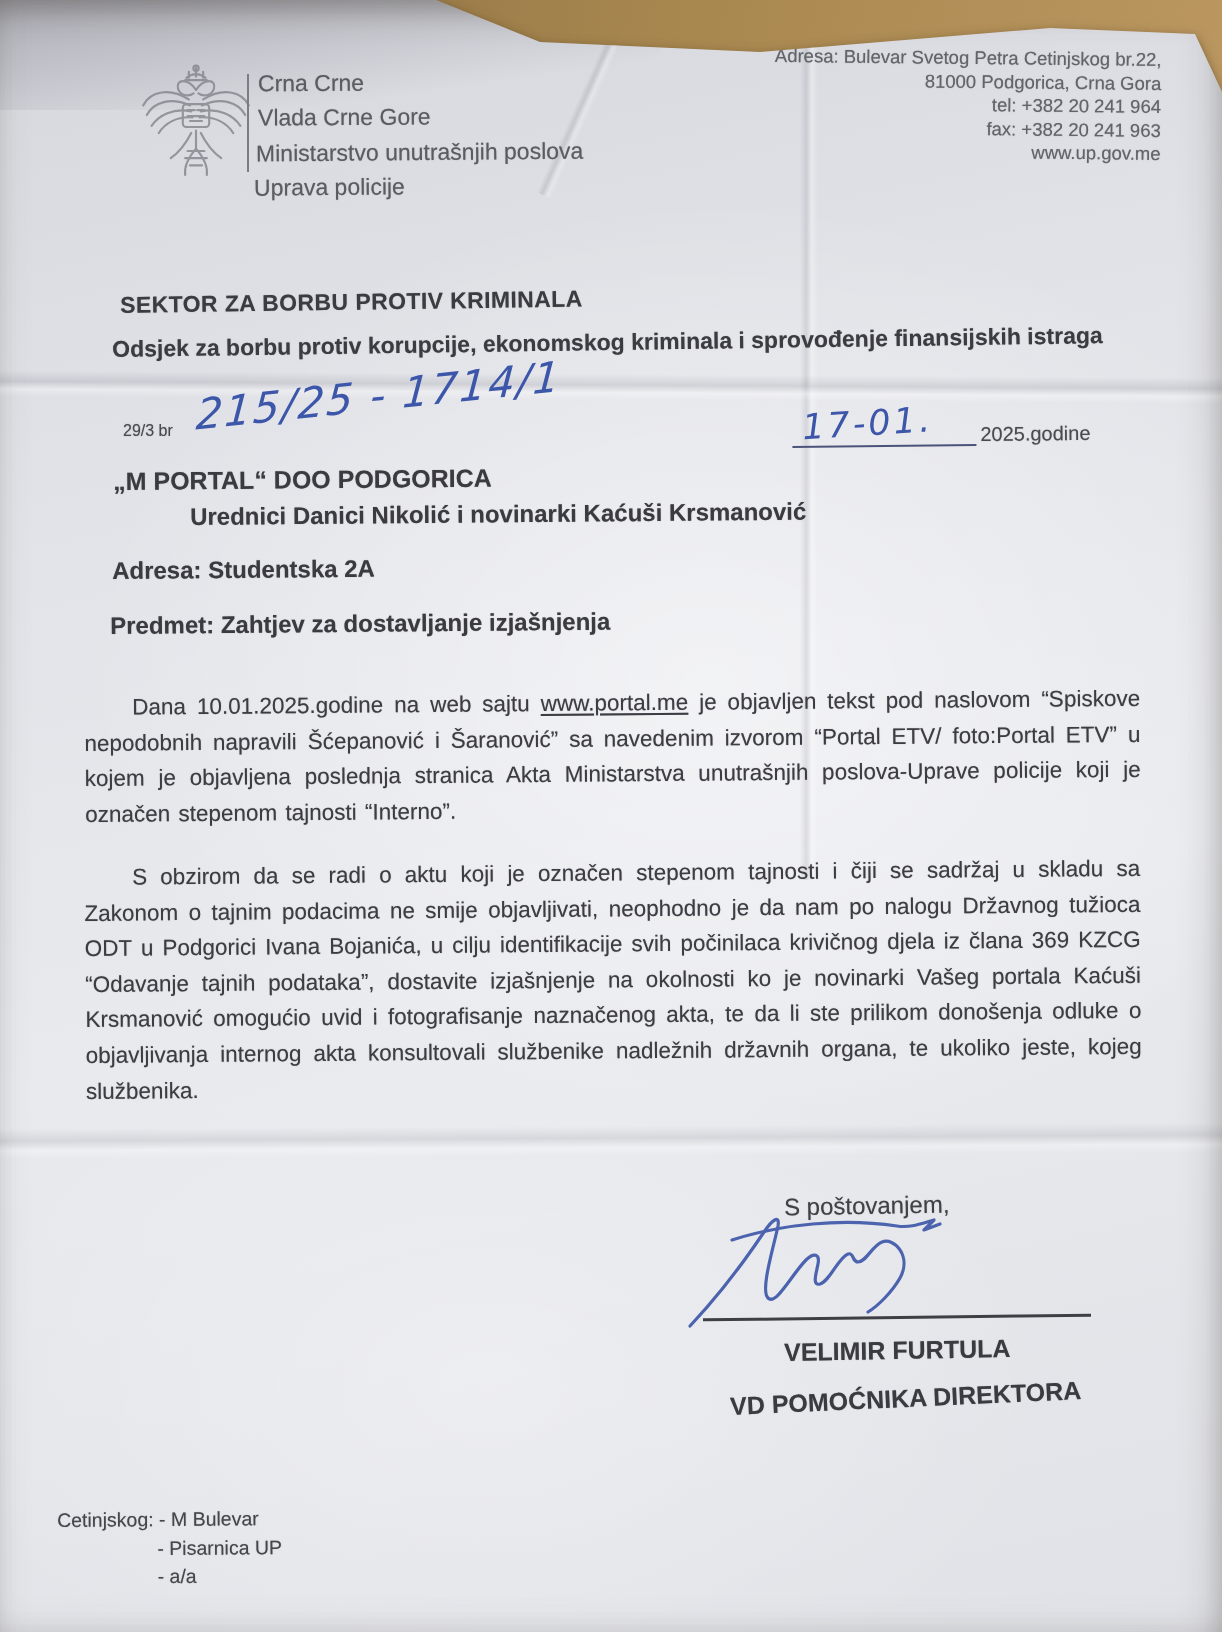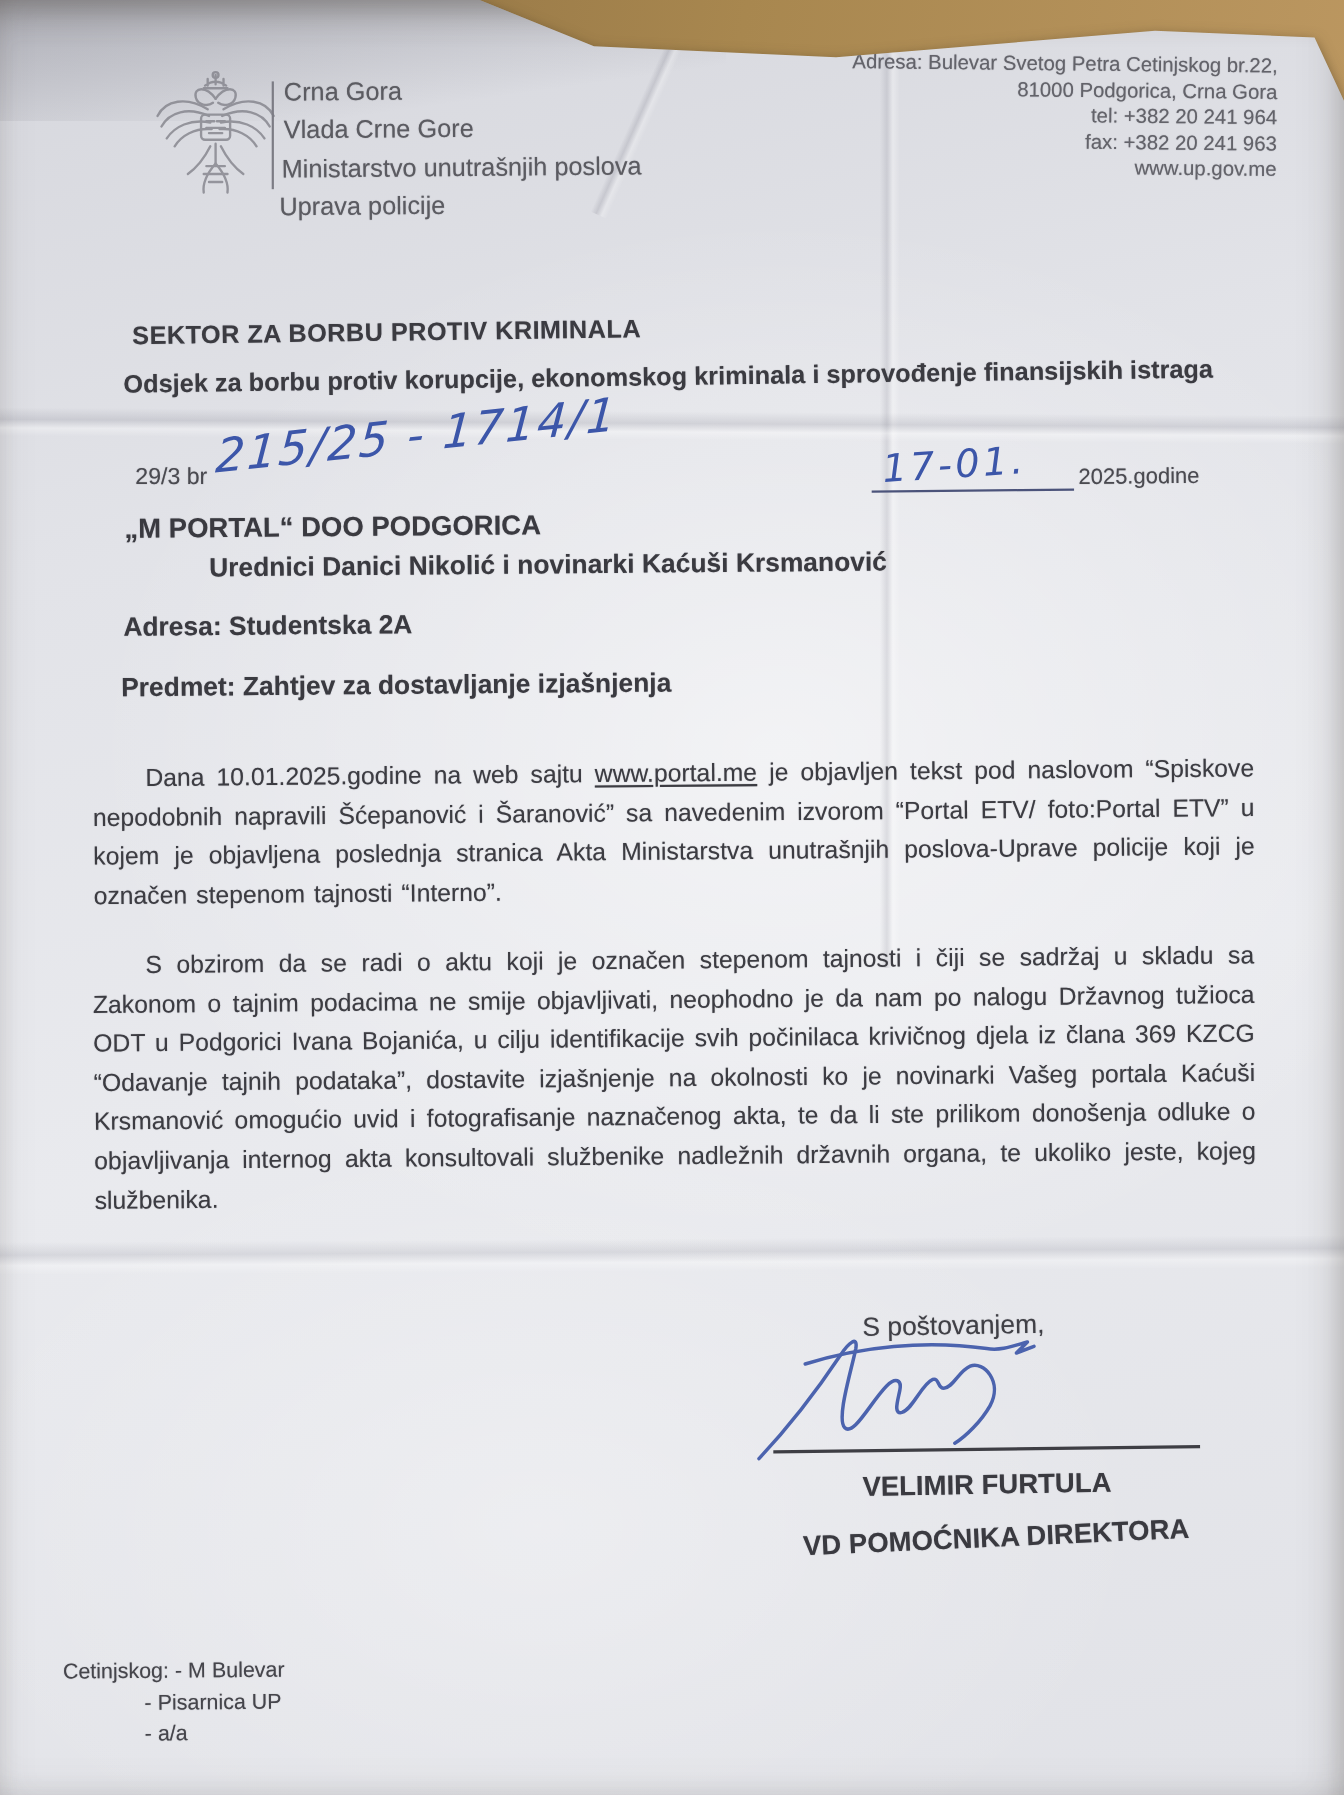--- a/index.html
+++ b/index.html
@@ -27,35 +27,35 @@
   .crease-h2{position:absolute;left:0;top:1126px;width:100%;height:30px;transform:rotate(-.3deg);
         background:linear-gradient(180deg,rgba(100,100,116,0),rgba(100,100,116,.14) 40%,rgba(255,255,255,.30) 72%,rgba(100,100,116,0));}
   .crease-d{position:absolute;left:585px;top:-34px;width:16px;height:240px;transform:rotate(24deg);
         background:linear-gradient(90deg,rgba(100,100,116,0),rgba(100,100,116,.18),rgba(255,255,255,.25),rgba(100,100,116,0));}
   .t{position:absolute;color:#3e3e44;text-shadow:0 0 1px rgba(62,62,70,.45);white-space:nowrap;}
   .wrap{white-space:normal;}
   .hdr-line{font-size:23px;color:#5b5b61;line-height:34px;}
   .contact{font-size:18.5px;color:#63636a;line-height:23.6px;text-align:right;transform:rotate(.6deg);transform-origin:right top;}
   .sector-title{font-size:23px;font-weight:bold;letter-spacing:.4px;color:#3b3b41;transform:rotate(-.8deg);transform-origin:left top;}
   .sector-sub{font-size:23px;font-weight:bold;color:#3b3b41;width:1035px;text-align:justify;line-height:35px;transform:rotate(-.8deg);transform-origin:left top;}
-  .small-print{font-size:21px;color:#4a4a50;}
+  .small-print{font-size:16px;color:#4a4a50;}
   .hand{font-style:italic;color:#3c56a9;text-shadow:none;font-family:"DejaVu Sans",sans-serif;}
   .hand-ref{font-size:42px;letter-spacing:2px;transform:rotate(-6deg) skewX(-10deg);transform-origin:left top;}
   .date-row{display:flex;align-items:flex-end;transform:rotate(-.6deg);transform-origin:left top;}
   .date-underline{display:inline-block;min-width:168px;border-bottom:2.5px solid #4b537a;padding:0 6px 2px 10px;}
   .hand-date{font-size:35px;letter-spacing:3px;display:inline-block;transform:rotate(-3deg);}
   .recip{font-weight:bold;color:#3a3a40;transform:rotate(-.5deg);transform-origin:left top;}
   .body-p{font-size:22.5px;line-height:35.6px;text-align:justify;color:#3c3c42;width:1056px;text-indent:48px;margin:0;
           transform:rotate(-.5deg);transform-origin:left top;word-spacing:2px;}
   .u{text-decoration:underline;text-decoration-thickness:2px;text-underline-offset:3px;}
   .sig-line{position:absolute;left:703px;top:1316px;width:388px;height:2.5px;background:#3e3e44;transform:rotate(-.7deg);}
   .closing-name{font-size:25px;font-weight:bold;color:#3a3a40;width:388px;text-align:center;transform:rotate(-1deg);transform-origin:center top;}
   .closing-title{font-size:25px;font-weight:bold;color:#3a3a40;width:440px;text-align:center;transform:rotate(-2.6deg);transform-origin:center top;}
   .dist{font-size:19.5px;color:#45454b;line-height:28.5px;transform:rotate(-.5deg);transform-origin:left top;}
-  .dist .ind{margin-left:74px;}
+  .dist .ind{margin-left:100px;}
   .logo{position:absolute;left:136px;top:60px;width:120px;height:146px;opacity:.8;}
   .hdr-divider{position:absolute;left:247px;top:74px;width:1.6px;height:98px;background:#7c7c84;}
 </style>
 </head>
 <body>
 
 <div class="page">
   <div class="paper-wrap">
     <div class="paper">
       <div class="shade-topleft"></div>
@@ -72,21 +72,21 @@
         <path d="M44 32 C28 22 12 25 6 37 M45 37 C29 30 15 34 9 45 M46 42 C31 39 19 45 13 54 M47 47 C34 46 24 52 19 60"></path>
         <path d="M56 32 C72 22 88 25 94 37 M55 37 C71 30 85 34 91 45 M54 42 C69 39 81 45 87 54 M53 47 C66 46 76 52 81 60"></path>
         <rect x="39" y="36" width="22" height="19" rx="3"></rect>
         <path d="M43 41 h6 M51 41 h6 M43 46 h14 M45 50 h10"></path>
         <path d="M46 60 C41 70 36 76 29 81 M54 60 C59 70 64 76 71 81"></path>
         <path d="M50 58 v15 M43 75 h14 M41 81 h18 M45 87 h10"></path>
         <path d="M50 73 C44 80 40 88 41 95 M50 73 C56 80 60 88 59 95"></path>
       </svg>
       <div class="hdr-divider"></div>
 
-      <div class="t hdr-line" style="left:258px;top:66px;transform:rotate(-.4deg);">Crna Gora</div>
+      <div class="t hdr-line" style="left:258px;top:66px;transform:rotate(-.4deg);">Crna Crne</div>
       <div class="t hdr-line" style="left:258px;top:100px;transform:rotate(-.4deg);">Vlada Crne Gore</div>
       <div class="t hdr-line" style="left:256px;top:135px;transform:rotate(-.5deg);">Ministarstvo unutrašnjih poslova</div>
       <div class="t hdr-line" style="left:254px;top:170px;transform:rotate(-.5deg);">Uprava policije</div>
 
       <div class="t contact" style="right:60px;top:48px;">
         <div>Adresa: Bulevar Svetog Petra Cetinjskog br.22,</div>
         <div>81000 Podgorica, Crna Gora</div>
         <div>tel: +382 20 241 964</div>
         <div>fax: +382 20 241 963</div>
         <div>www.up.gov.me</div>

